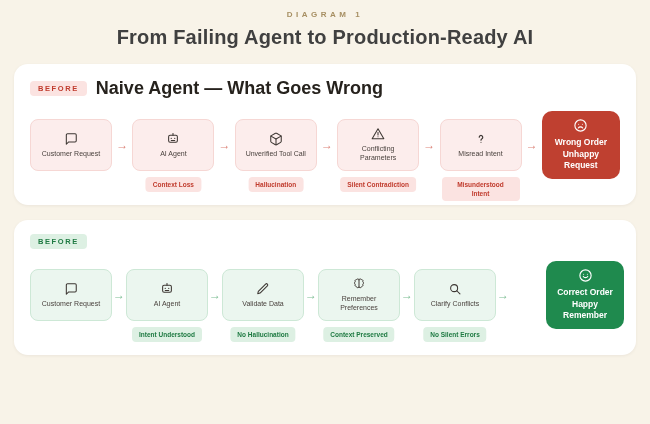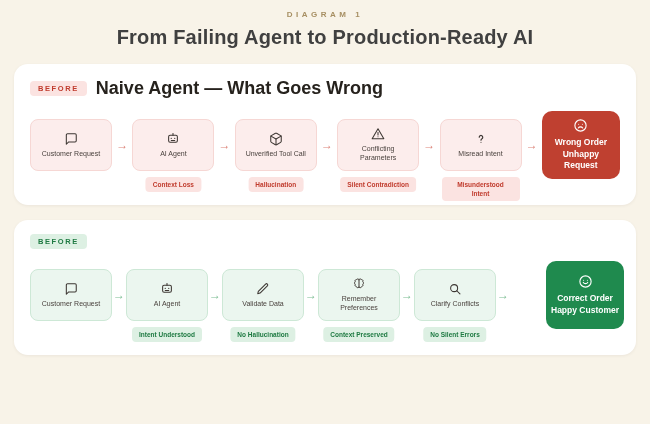--- a/index.html
+++ b/index.html
@@ -262,17 +262,17 @@
       <div class="tag tag-green">No Silent Errors</div>
     </div>
 
     <span class="arrow arrow-green">→</span>
 
     <div class="result green-result">
       <svg class="result-icon">
           <use href="#i-happy"></use>
         </svg>
       <div class="result-line">Correct Order</div>
-      <div class="result-line">Happy Customer</div>
+      <div class="result-line">Happy Remember</div>
     </div>
 
   </div>
 </div>
 
 </body></html>

